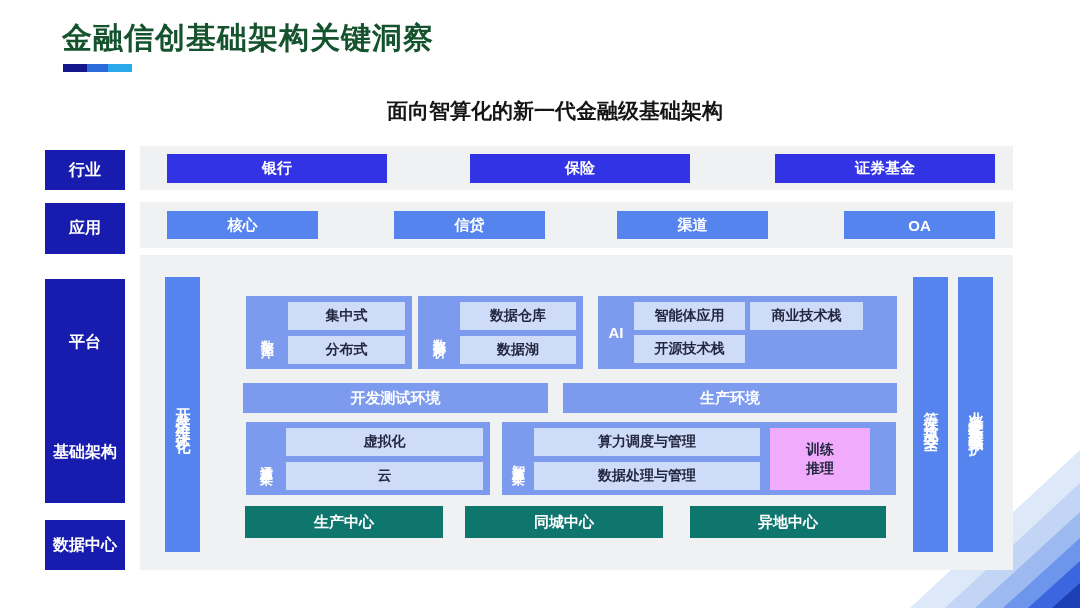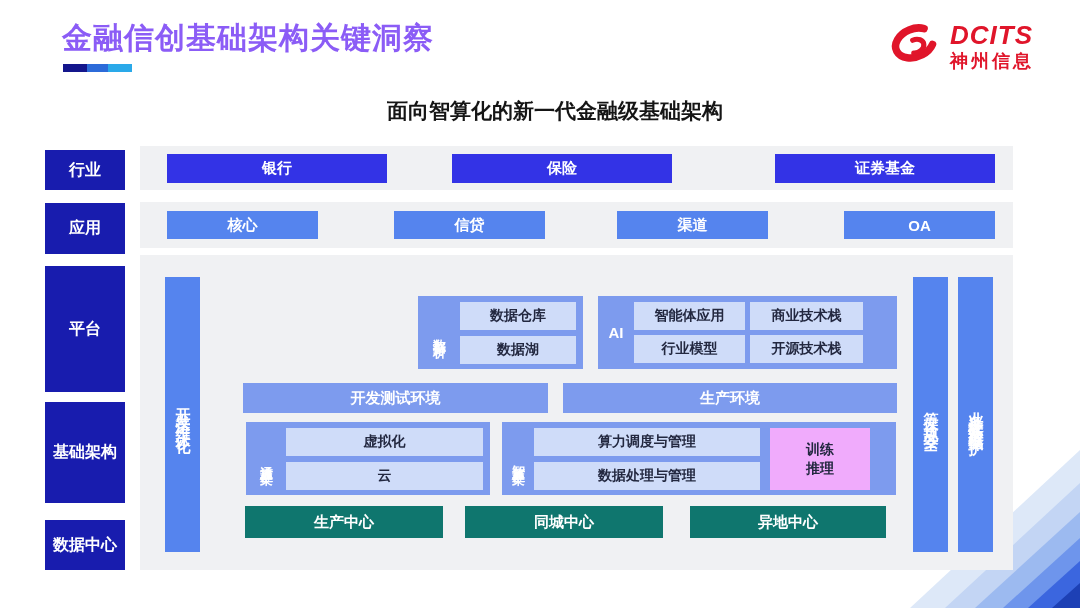--- a/index.html
+++ b/index.html
@@ -1,21 +1,21 @@
 <!DOCTYPE html>
 <html><head>
 <meta charset="utf-8">
 <style>
   * { margin:0; padding:0; box-sizing:border-box; }
   html,body { background:#fff; }
   body { font-family:"Liberation Sans","DejaVu Sans",sans-serif; }
   .slide { position:relative; width:1080px; height:608px; background:#fff; overflow:hidden; margin:0 auto; }
 
   
-  .page-title { position:absolute; left:62px; top:18px; font-size:30px; font-weight:bold; color:#8b5cf6; letter-spacing:1px; }
+  .page-title { position:absolute; left:62px; top:18px; font-size:30px; font-weight:bold; color:#14532d; letter-spacing:1px; }
   .underline { position:absolute; left:63px; top:64px; height:8px; display:flex; }
   .underline .seg1 { width:24px; background:#14168c; }
   .underline .seg2 { width:21px; background:#2c6bd9; }
   .underline .seg3 { width:24px; background:#2aa9e9; }
 
   .logo { position:absolute; left:886px; top:20px; display:flex; align-items:flex-start; }
   .logo-icon { width:60px; height:52px; }
   .logo-text { margin-left:4px; display:flex; flex-direction:column; }
   .logo-brand { font-size:26px; font-weight:bold; font-style:italic; color:#e0152a; letter-spacing:1px; line-height:30px; }
   .logo-company { font-size:18px; font-weight:bold; color:#e0152a; letter-spacing:3px; line-height:22px; }
@@ -28,21 +28,21 @@
   .b2 { background:#c3d5f4; clip-path:polygon(945px 608px,1080px 483px,1080px 608px); }
   .b3 { background:#9cbaf0; clip-path:polygon(975px 608px,1080px 512px,1080px 608px); }
   .b4 { background:#6e95ec; clip-path:polygon(1003px 608px,1080px 538px,1080px 608px); }
   .b5 { background:#3b66df; clip-path:polygon(1028px 608px,1080px 561px,1080px 608px); }
   .b6 { background:#1d40b5; clip-path:polygon(1052px 608px,1080px 583px,1080px 608px); }
 
   
   .rail-box { position:absolute; left:45px; width:80px; background:#181cae; color:#fff; font-weight:bold; font-size:16px; display:flex; align-items:center; justify-content:center; }
   .rail-industry { top:150px; height:40px; }
   .rail-application { top:203px; height:51px; }
-  .rail-platform { top:266px; height:126px; }
+  .rail-platform { top:279px; height:126px; }
   .rail-infrastructure { top:402px; height:101px; }
   .rail-datacenter { top:520px; height:50px; }
 
   
   .strip { position:absolute; left:140px; width:873px; background:#f0f1f3; }
   .strip1 { top:146px; height:44px; }
   .strip2 { top:202px; height:46px; }
   .panel { top:255px; height:315px; }
 
   
@@ -100,79 +100,73 @@
   <div class="band b5"></div>
   <div class="band b6"></div>
 
   <div class="page-title">金融信创基础架构关键洞察</div>
   <div class="underline">
     <div class="seg1"></div>
     <div class="seg2"></div>
     <div class="seg3"></div>
   </div>
 
-  <div class="logo">
-    <svg class="logo-icon" viewBox="0 0 64 52">
-      <g transform="rotate(-22 32 26)">
-        <path d="M47 12 A 21 15 0 1 0 49 31" fill="none" stroke="#e0152a" stroke-width="8" stroke-linecap="round"></path>
-        <path d="M31 19 A 9 7 0 1 1 27 32" fill="none" stroke="#e0152a" stroke-width="5.5" stroke-linecap="round"></path>
-      </g>
-    </svg>
-    <div class="logo-text">
-      <span class="logo-brand">DCITS</span>
-      <span class="logo-company">神州信息</span>
-    </div>
-  </div>
 
   <div class="diagram-title">面向智算化的新一代金融级基础架构</div>
 
   <div class="strip strip1"></div>
   <div class="strip strip2"></div>
   <div class="strip panel"></div>
 
   <div class="rail-box rail-industry">行业</div>
   <div class="rail-box rail-application">应用</div>
   <div class="rail-box rail-platform">平台</div>
   <div class="rail-box rail-infrastructure">基础架构</div>
   <div class="rail-box rail-datacenter">数据中心</div>
 
   <div class="btn btn-ind" style="left:167px">银行</div>
-  <div class="btn btn-ind" style="left:452px">保险</div>
+  <div class="btn btn-ind" style="left:470px">保险</div>
   <div class="btn btn-ind" style="left:775px">证券基金</div>
 
   <div class="btn btn-app" style="left:167px">核心</div>
   <div class="btn btn-app" style="left:394px">信贷</div>
   <div class="btn btn-app" style="left:617px">渠道</div>
   <div class="btn btn-app" style="left:844px">OA</div>
 
   <div class="vbar bar-devops">
     <span class="vtext">开发运维一体化</span>
   </div>
   <div class="vbar bar-sec">
     <span class="vtext">等保合规安全</span>
   </div>
   <div class="vbar bar-bc">
     <span class="vtext" style="letter-spacing:3px">业务连续性及数据保护</span>
   </div>
 
+  <div class="section sec-db">
+    <span class="sec-label">数据库</span>
+    <div class="inner-col">
+      <div class="ibox">集中式</div>
+      <div class="ibox">分布式</div>
+    </div>
+  </div>
 
   <div class="section sec-an">
     <span class="sec-label">数据分析</span>
     <div class="inner-col">
       <div class="ibox">数据仓库</div>
       <div class="ibox">数据湖</div>
     </div>
   </div>
 
   <div class="section sec-ai">
     <span class="ai-label">AI</span>
     <div class="ai-grid">
       <div class="ibox">智能体应用</div>
       <div class="ibox">商业技术栈</div>
-      <div class="ibox">行业模型</div>
       <div class="ibox">开源技术栈</div>
     </div>
   </div>
 
   <div class="env-bar env-dev">开发测试环境</div>
   <div class="env-bar env-prod">生产环境</div>
 
   <div class="section sec-gc">
     <span class="sec-label">通算框架</span>
     <div class="inner-col">

